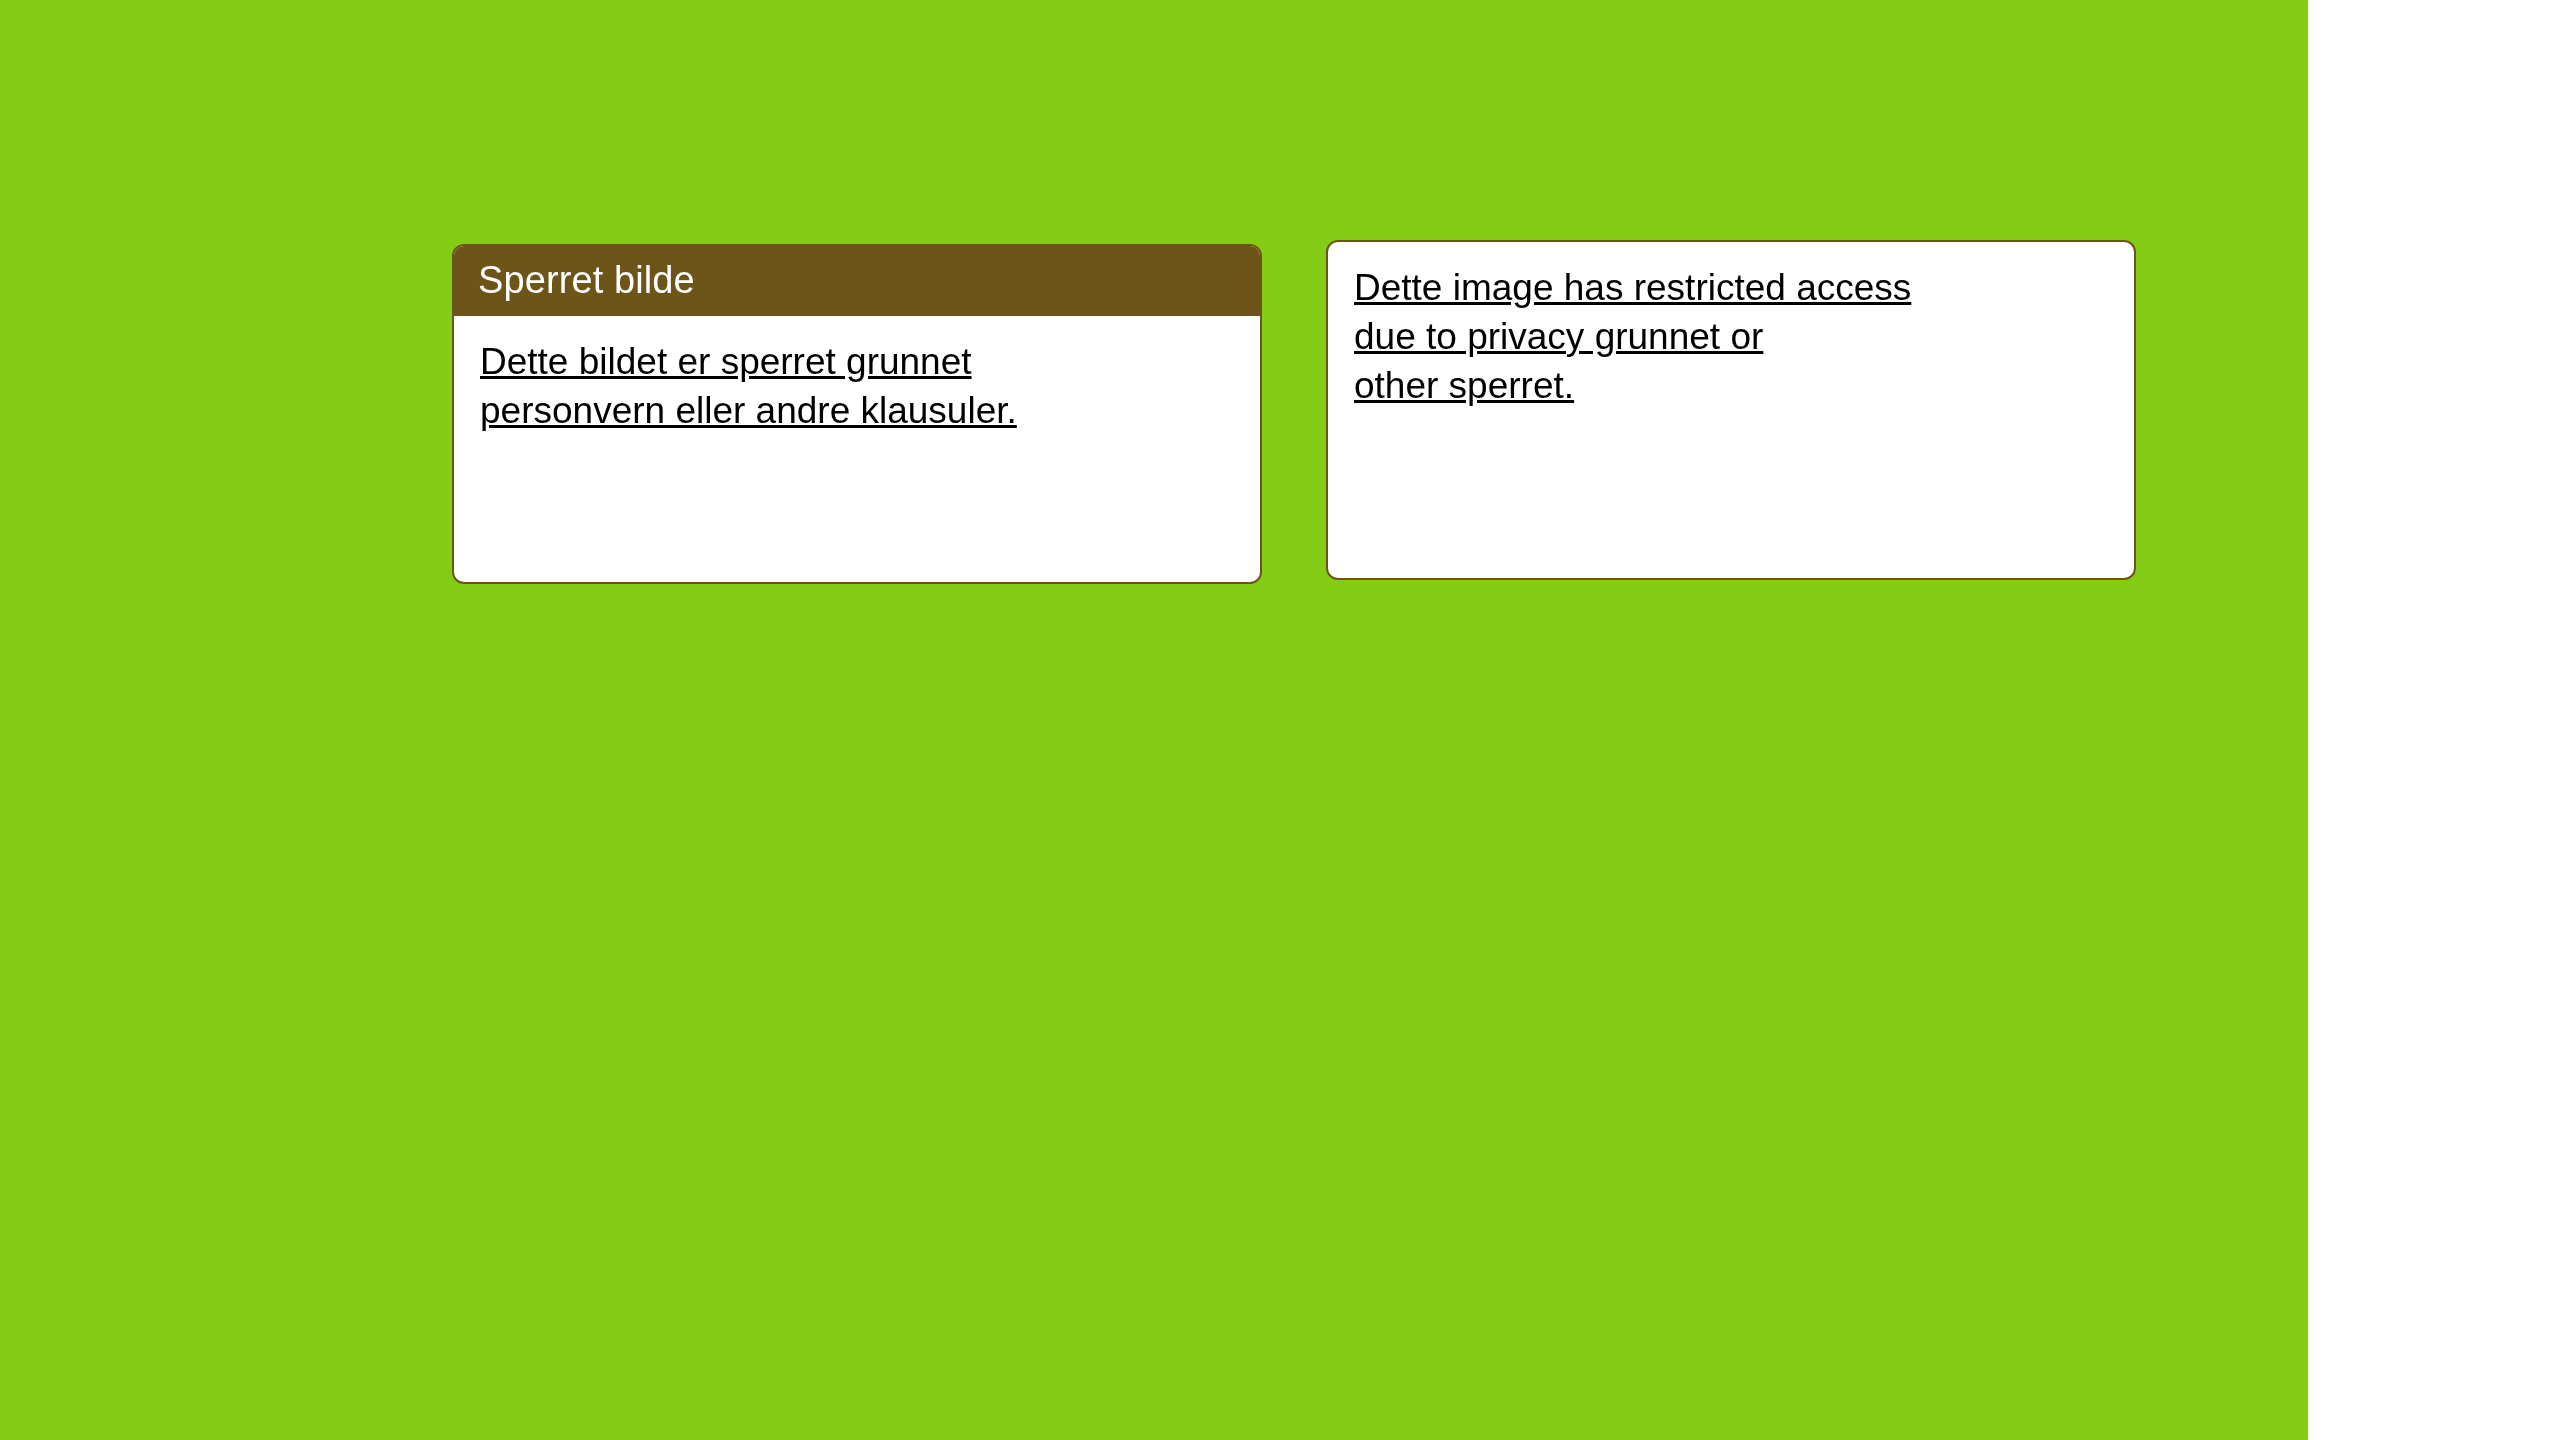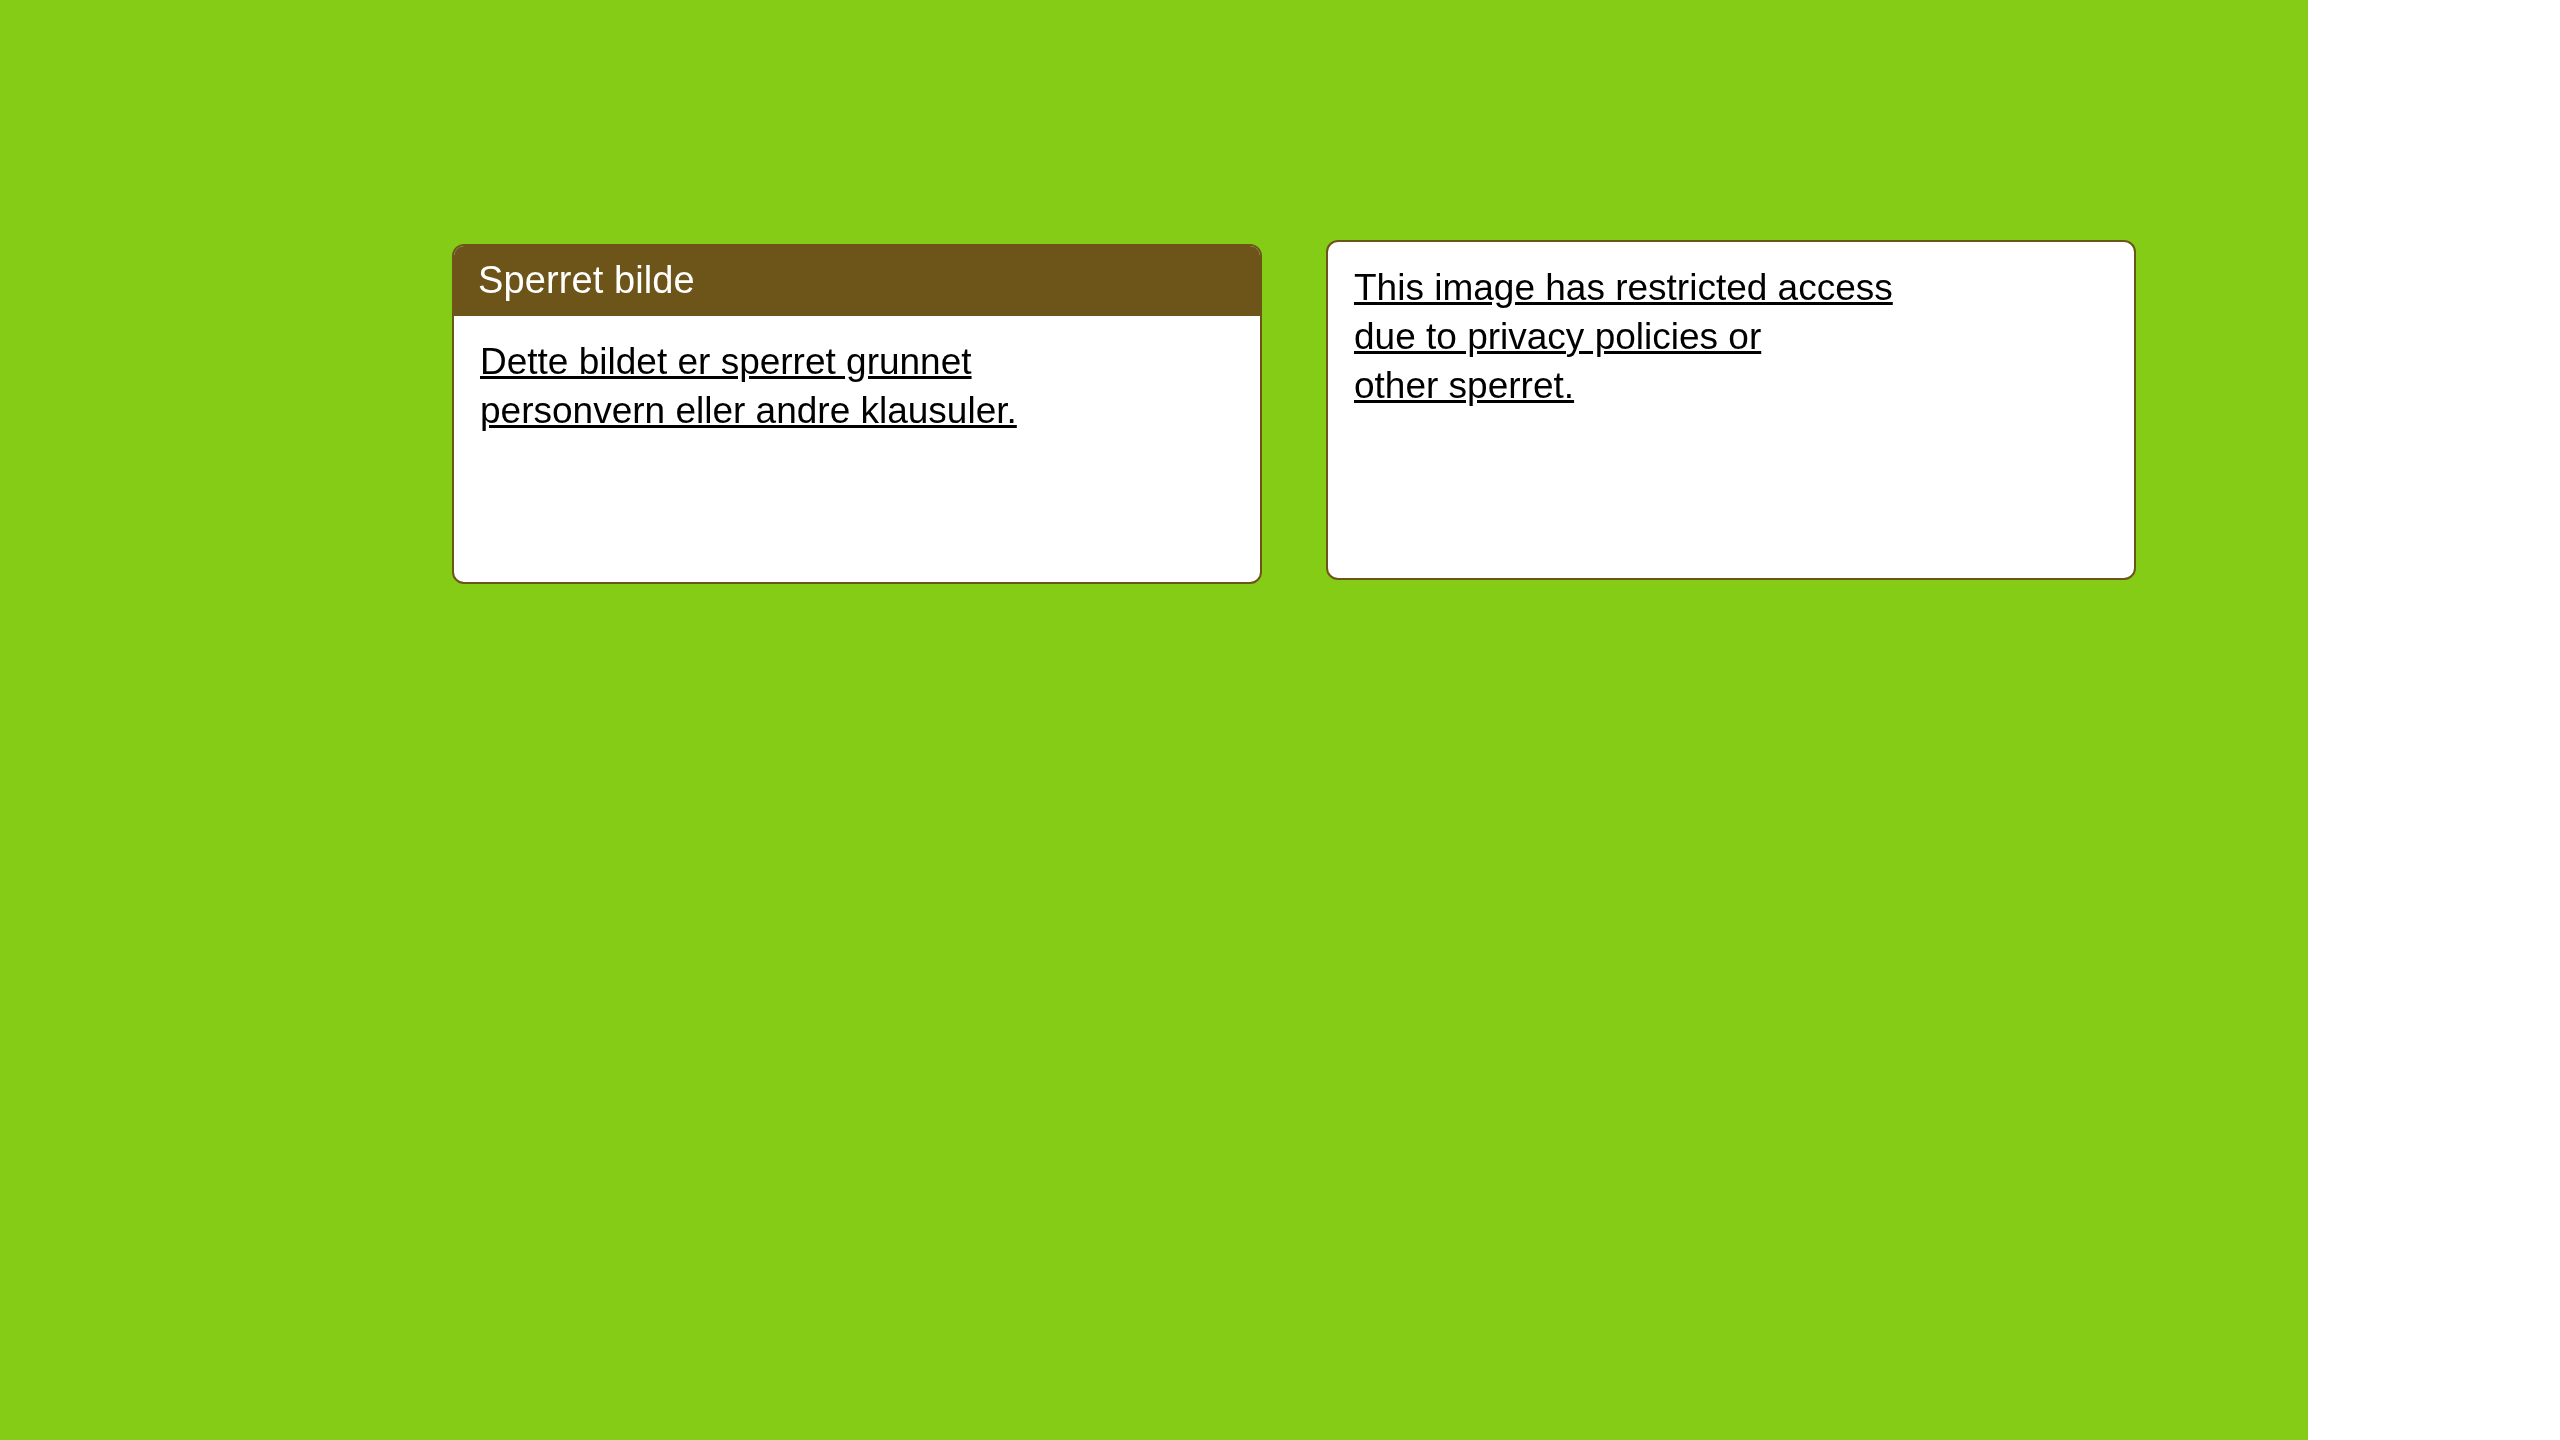--- a/index.html
+++ b/index.html
@@ -74,19 +74,19 @@
   <div class="notice-card" id="card-blocked-no">
     <div class="card-header">Sperret bilde</div>
     <div class="card-body">
       <span class="body-line">Dette bildet er sperret grunnet</span>
       <span class="body-line">personvern eller andre klausuler.</span>
     </div>
   </div>
 
   <div class="notice-card" id="card-blocked-en">
     <div class="card-body">
-      <span class="body-line">This image has restricted access</span>
-      <span class="body-line">due to privacy policies or</span>
+      <span class="body-line">Dette image has restricted access</span>
+      <span class="body-line">due to privacy grunnet or</span>
       <span class="body-line">other sperret.</span>
     </div>
   </div>
 
 </div>
 
 </body></html>

